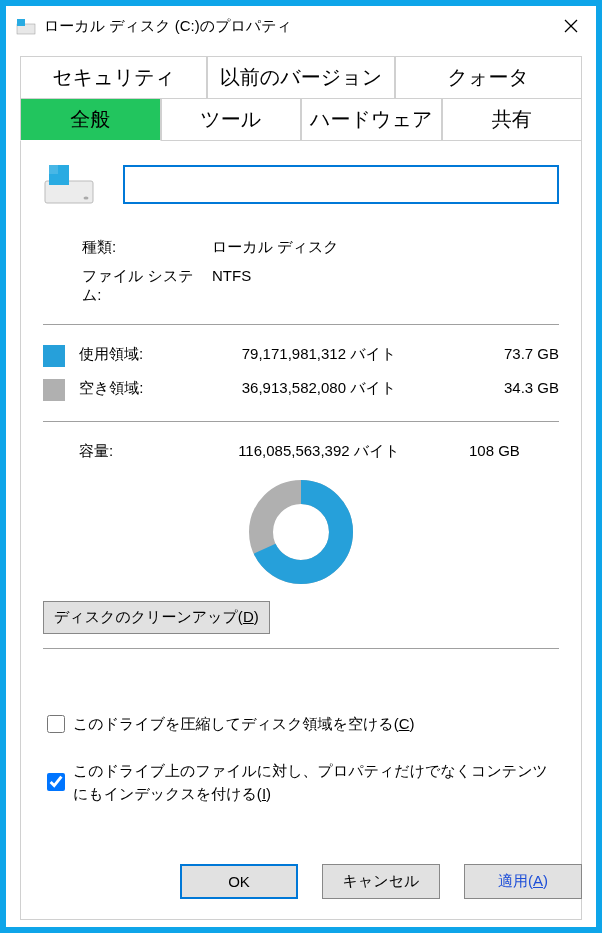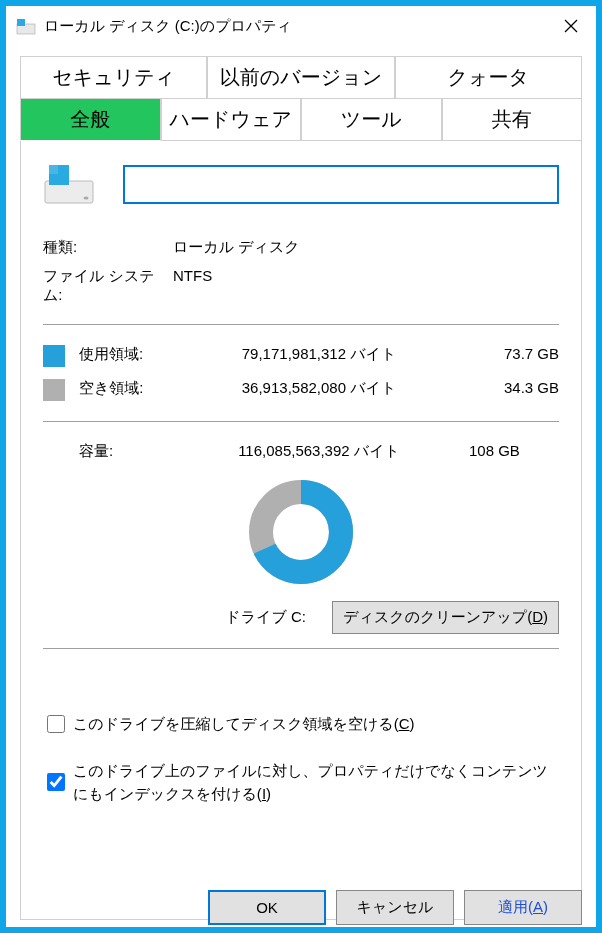--- a/index.html
+++ b/index.html
@@ -13,42 +13,42 @@
   .tab-row { display: flex; }
   .tab { flex: 1; text-align: center; padding: 7px 4px; border: 1px solid #d0d0d0; background: #fff; font-size: 20px; cursor: default; position: relative; }
   .tab-row.top .tab { border-bottom: none; }
   .tab-row.bottom .tab { }
   .tab.active { background: #22c55e; border-bottom: 1px solid #fff; z-index: 2; position: relative; }
   .tab-row.bottom .tab:not(.active) { border-top: 1px solid #d0d0d0; }
   .content { border: 1px solid #d0d0d0; border-top: none; margin: 0 14px; padding: 22px 22px 14px 22px; height: 779px; position: relative; }
   .row1 { display: flex; align-items: center; margin-bottom: 28px; }
   .drive-icon { width: 52px; height: 42px; margin-right: 28px; }
   .name-input { flex: 1; height: 39px; border: 2px solid #0078d7; padding: 4px 8px; font-family: inherit; font-size: 15px; outline: none; }
-  .info-row { display: flex; padding: 5px 0; }
+  .info-row { display: flex; padding: 5px 0; margin-left: 39px; }
   .info-label { width: 130px; }
   .hr { border: none; border-top: 1px solid #a0a0a0; margin: 14px 0; }
   .usage-row { display: flex; align-items: flex-start; padding: 6px 0; }
   .swatch { width: 22px; height: 22px; margin-right: 14px; }
   .usage-label { width: 90px; }
   .usage-bytes { flex: 1; text-align: center; }
   .usage-gb { width: 90px; text-align: right; }
   .capacity-row { display: flex; padding: 6px 0 6px 36px; }
   .capacity-label { width: 90px; }
   .capacity-bytes { flex: 1; text-align: center; }
   .capacity-gb { width: 90px; }
   .pie-area { display: flex; flex-direction: column; align-items: center; margin-top: 10px; position: relative; }
   .pie { width: 110px; height: 110px; }
   .drive-label-row { display: flex; align-items: center; margin-top: 14px; width: 100%; }
   .drive-label { text-align: center; flex: 1; margin-left: 156px; }
   .cleanup-btn { padding: 6px 10px; border: 1px solid #888; background: #e1e1e1; font-family: inherit; font-size: 15px; cursor: default; }
   .checkbox-row { display: flex; align-items: center; margin: 24px 0; }
   .checkbox-row input { margin-right: 8px; width: 18px; height: 18px; margin-top: 2px; flex-shrink: 0; }
   .checkbox-row label { line-height: 1.5; }
   .underline { text-decoration: underline; }
-  .button-bar { position: absolute; bottom: 2px; right: 14px; display: flex; gap: 10px; }
+  .button-bar { position: absolute; bottom: 28px; right: 14px; display: flex; gap: 24px; }
   .btn { width: 118px; height: 35px; border: 1px solid #888; background: #e1e1e1; font-family: inherit; font-size: 15px; cursor: default; }
   .btn.default { border: 2px solid #0078d7; }
   .btn.disabled { color: #1d4ed8; }
 </style>
 </head>
 <body>
 
 <div class="window">
   <div class="titlebar">
     <div class="icon">
@@ -67,22 +67,22 @@
   </div>
 
   <div class="tabs-container">
     <div class="tab-row top">
       <div class="tab">セキュリティ</div>
       <div class="tab">以前のバージョン</div>
       <div class="tab">クォータ</div>
     </div>
     <div class="tab-row bottom">
       <div class="tab active">全般</div>
+      <div class="tab">ツール</div>
       <div class="tab">ハードウェア</div>
-      <div class="tab">ツール</div>
       <div class="tab">共有</div>
     </div>
   </div>
 
   <div class="content">
     <div class="row1">
       <div class="drive-icon">
         <svg viewBox="0 0 52 42">
             <rect x="2" y="18" width="48" height="22" rx="2" fill="#ececec" stroke="#bbb" stroke-width="1"></rect>
             <ellipse cx="43" cy="35" rx="2.5" ry="1.5" fill="#aaa"></ellipse>
@@ -124,21 +124,20 @@
       <div class="capacity-bytes">116,085,563,392 バイト</div>
       <div class="capacity-gb">108 GB</div>
     </div>
 
     <div class="pie-area">
       <svg class="pie" viewBox="0 0 110 110">
         <circle cx="55" cy="55" r="40" fill="none" stroke="#b0b0b0" stroke-width="24"></circle>
         <circle cx="55" cy="55" r="40" fill="none" stroke="#26a0da" stroke-width="24" stroke-dasharray="171 251" transform="rotate(-90 55 55)"></circle>
       </svg>
       <div class="drive-label-row">
-        <div class="drive-label">ドライブ C:</div>
         <button class="cleanup-btn"><span>ディスクのクリーンアップ(</span><span class="underline">D</span><span>)</span></button>
       </div>
     </div>
 
     <hr class="hr">
     <div style="height:26px"></div>
 
     <div class="checkbox-row">
       <input type="checkbox" style="">
       <label><span>このドライブを圧縮してディスク領域を空ける(</span><span class="underline">C</span><span>)</span></label>

